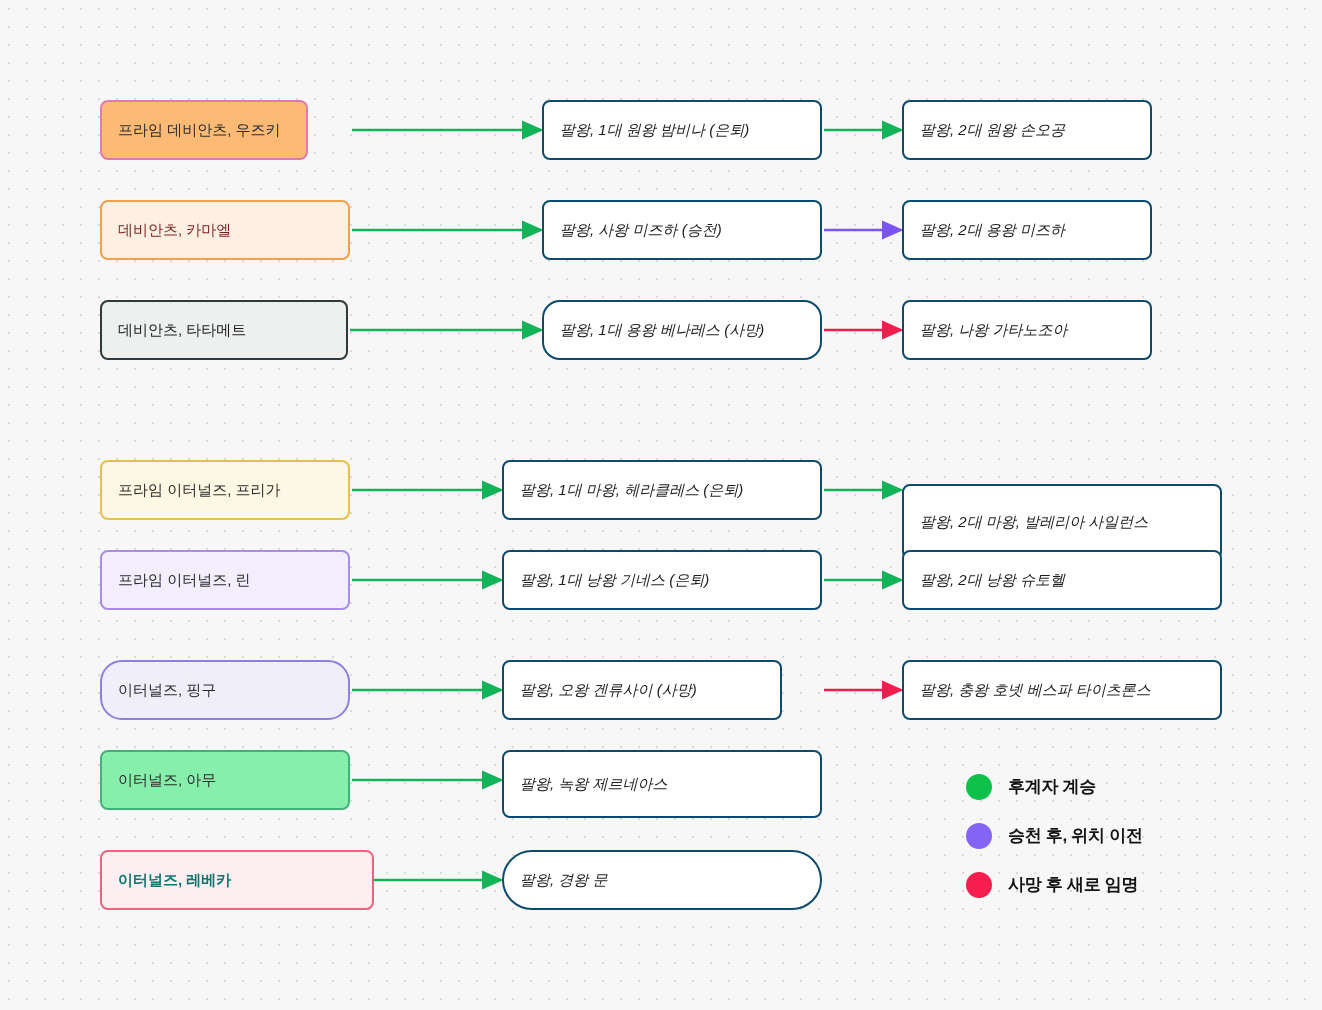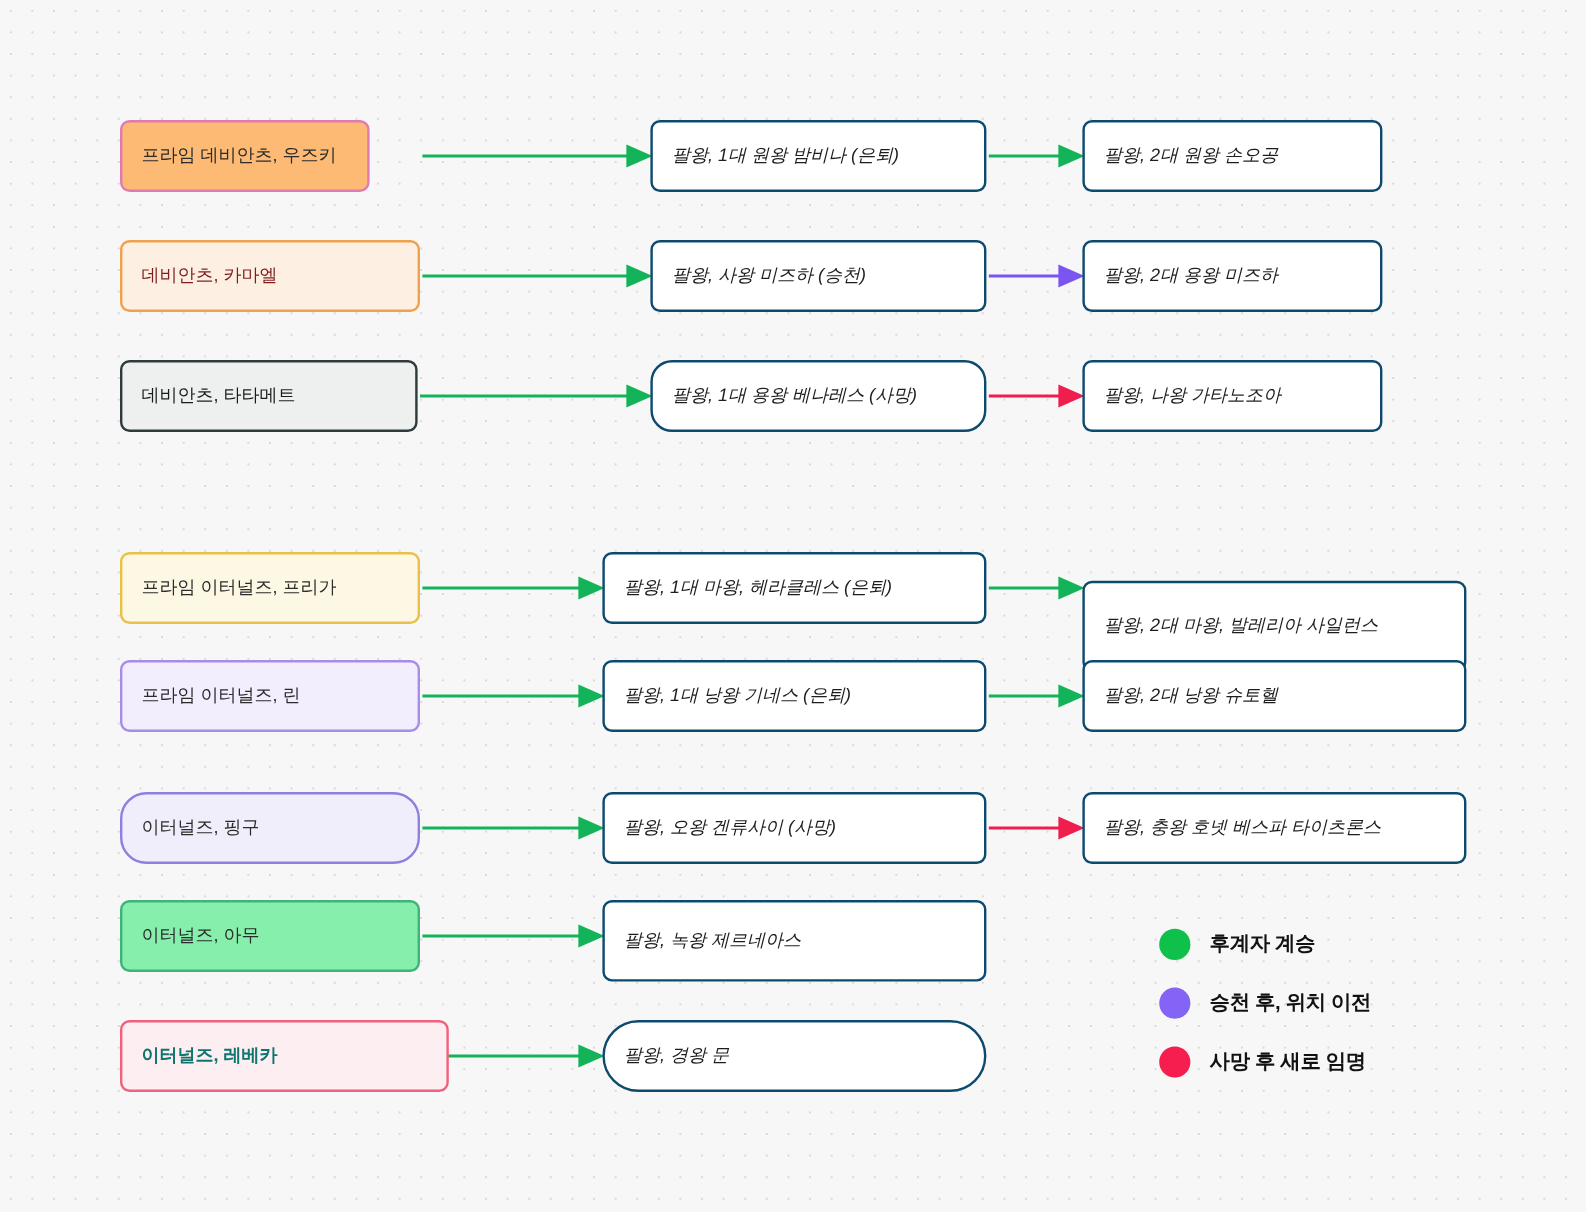--- a/index.html
+++ b/index.html
@@ -151,21 +151,21 @@
       </div>
       <div class="node lvl2" style="left: 502px; top: 550px; width: 320px; height: 60px;">
         <span>팔왕, 1대 낭왕 기네스 (은퇴)</span>
       </div>
       <div class="node lvl3" style="left: 902px; top: 550px; width: 320px; height: 60px;">
         <span>팔왕, 2대 낭왕 슈토헬</span>
       </div>
       <div class="node lvl1" style="left: 100px; top: 660px; width: 250px; height: 60px; background: rgb(240, 238, 251); border-color: rgb(143, 127, 224); color: rgb(43, 43, 43); border-radius: 22px;">
         <span>이터널즈, 핑구</span>
       </div>
-      <div class="node lvl2" style="left: 502px; top: 660px; width: 320px; height: 60px;">
+      <div class="node lvl2" style="left: 502px; top: 660px; width: 280px; height: 60px;">
         <span>팔왕, 오왕 겐류사이 (사망)</span>
       </div>
       <div class="node lvl3" style="left: 902px; top: 660px; width: 320px; height: 60px;">
         <span>팔왕, 충왕 호넷 베스파 타이츠론스</span>
       </div>
       <div class="node lvl1" style="left: 100px; top: 750px; width: 250px; height: 60px; background: #86efac; border-color: rgb(63, 179, 122); color: rgb(43, 43, 43);">
         <span>이터널즈, 아무</span>
       </div>
       <div class="node lvl2" style="left: 502px; top: 750px; width: 320px; height: 68px;">
         <span>팔왕, 녹왕 제르네아스</span>

